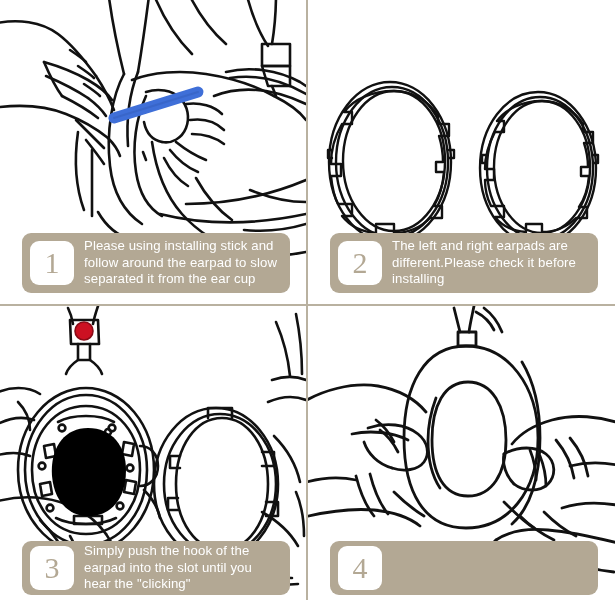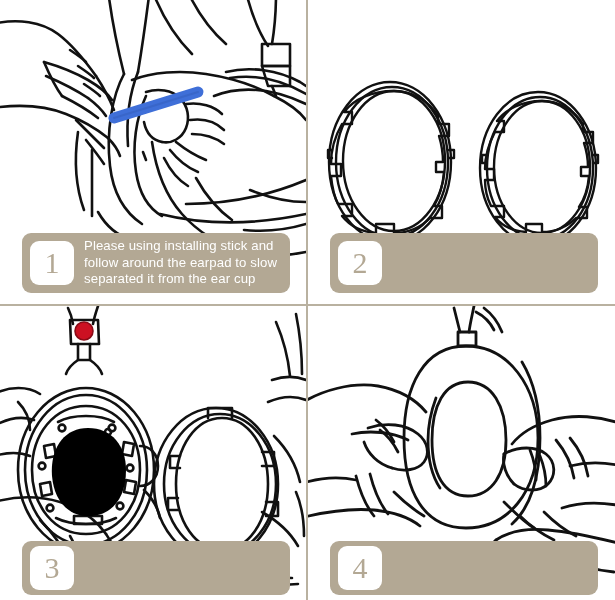--- a/index.html
+++ b/index.html
@@ -362,23 +362,25 @@
   <div class="divider-v"></div>
   <div class="divider-h"></div>
 
   <div class="caption cap1">
     <div class="badge">1</div>
     <div class="cap-text">Please using installing stick and follow around the earpad to slow separated it from the ear cup</div>
   </div>
 
   <div class="caption cap2">
     <div class="badge">2</div>
+    <div class="cap-text">The left and right earpads are different.Please check it before installing</div>
   </div>
 
   <div class="caption cap3">
     <div class="badge">3</div>
+    <div class="cap-text">Simply push the hook of the earpad into the slot until you hear the "clicking"</div>
   </div>
 
   <div class="caption cap4">
     <div class="badge">4</div>
   </div>
 
 </div>
 
 </body></html>

